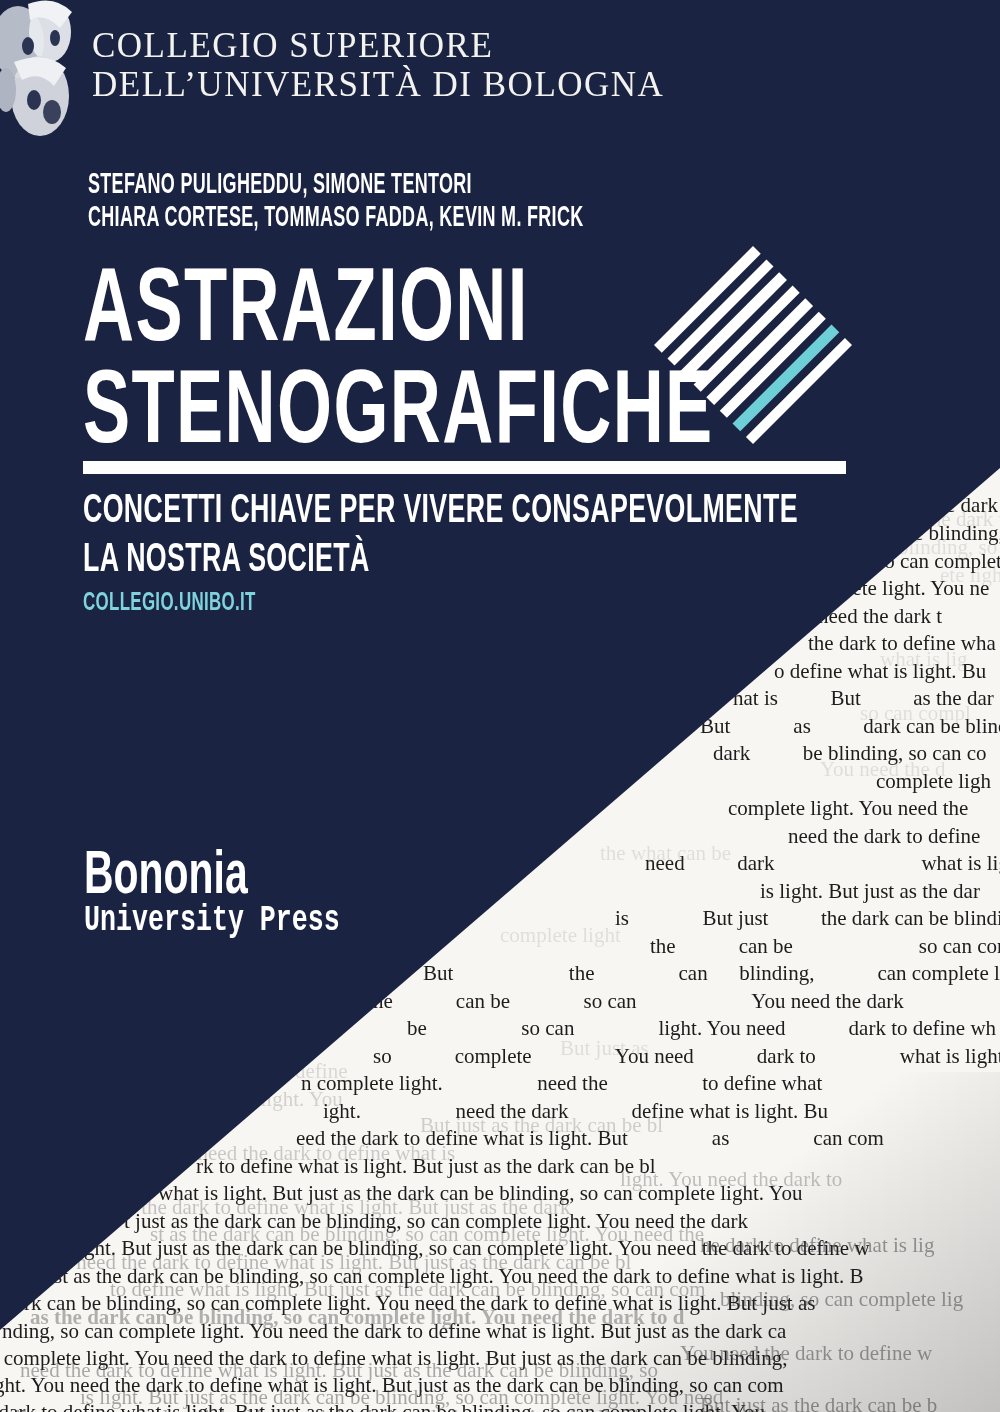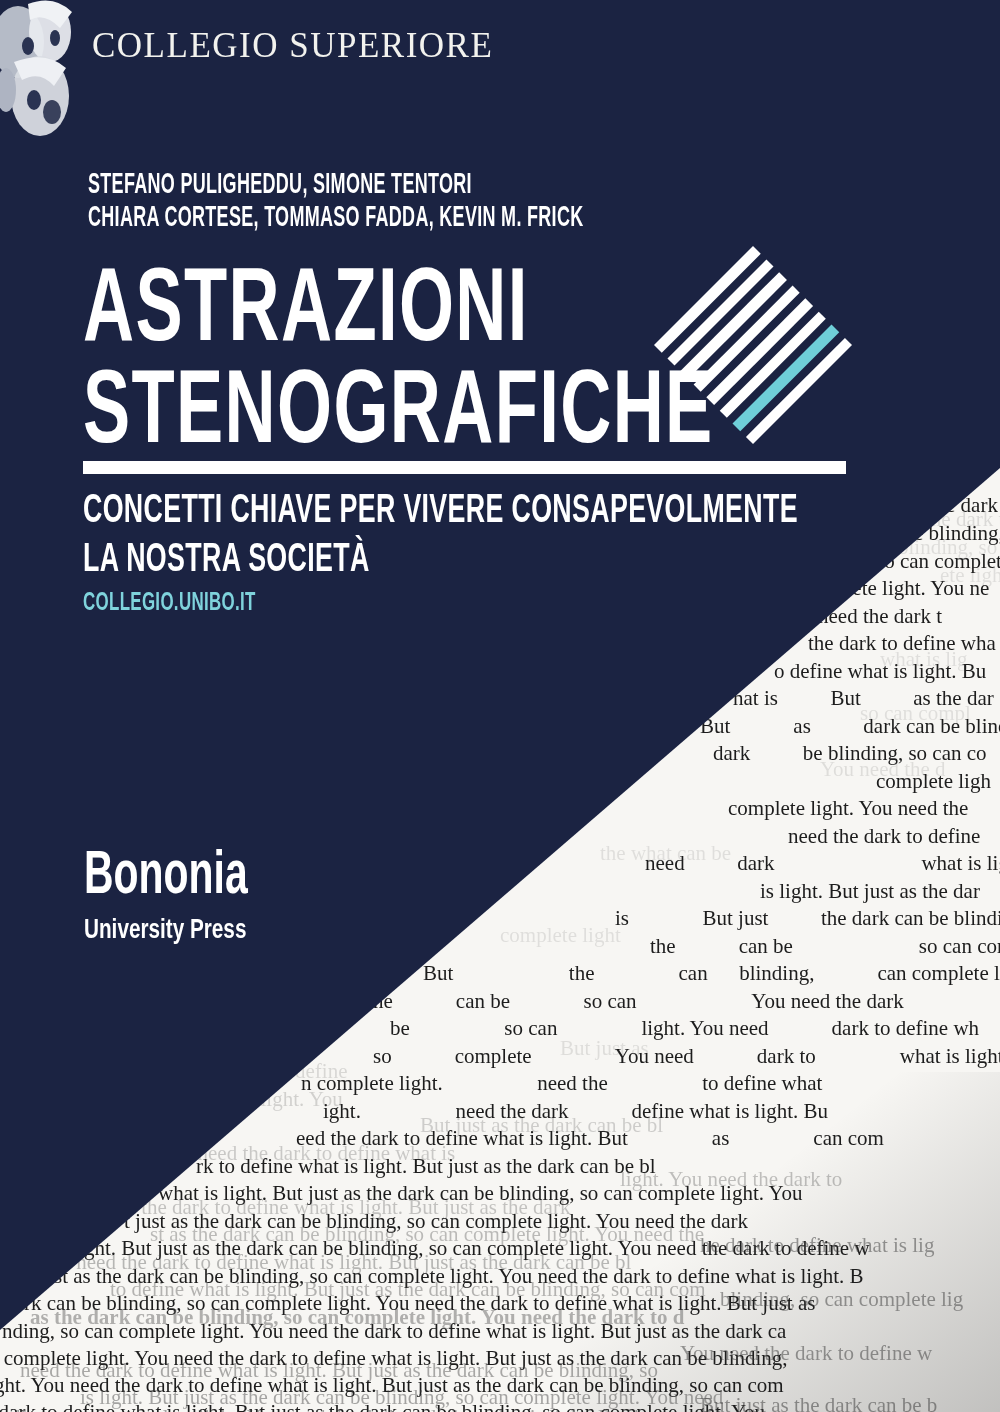--- a/index.html
+++ b/index.html
@@ -39,21 +39,21 @@
   .rule{position:absolute; left:83px; top:461px; width:763px; height:13px; background:#fff;}
   .subtitle{position:absolute; left:83px; top:484px; color:#fff;
     font-weight:bold; font-size:40px; line-height:49px; letter-spacing:.5px;}
   .subtitle .cond{transform:scaleX(.67);}
   .website{position:absolute; left:83px; top:586px; color:var(--link,#7fd3dc);
     font-weight:bold; font-size:26px; letter-spacing:.5px;}
   .website .cond{transform:scaleX(.65);}
   .publisher{position:absolute; left:84px; top:830px; color:#fff;}
   .pub-name{font-weight:bold; font-size:62px; line-height:60px;margin-top:12px;}
   .pub-name .cond{transform:scaleX(.66);}
-  .pub-sub{font-weight:bold; font-size:28px; line-height:30px; margin-top:12px;}
+  .pub-sub{font-weight:bold; font-size:36px; line-height:30px; margin-top:4px;font-family:Liberation Mono, monospace;}
   .pub-sub .cond{transform:scaleX(.74);}
   
   .diamond{
     position:absolute; left:683px; top:275px; width:140px; height:140px;
     transform:rotate(-45deg); display:flex; flex-direction:column; justify-content:space-between;
   }
   .stripe{height:10.5px; background:#fff;}
   .stripe.accent{background:var(--cyan,#6fcfd8);}
   .logo{position:absolute; left:0; top:0;}
 </style>
@@ -76,21 +76,21 @@
       <div class="pline" style="top: 740px; left: 713px;">dark          be blinding, so can co</div>
       <div class="pline" style="top: 768px; left: 876px;">complete ligh</div>
       <div class="pline" style="top: 795px; left: 728px;">complete light. You need the</div>
       <div class="pline" style="top: 823px; left: 788px;">need the dark to define</div>
       <div class="pline" style="top: 850px; left: 645px;">need          dark                            what is light. B</div>
       <div class="pline" style="top: 878px; left: 760px;">is light. But just as the dar</div>
       <div class="pline" style="top: 905px; left: 615px;">is              But just          the dark can be blindi</div>
       <div class="pline" style="top: 933px; left: 650px;">the            can be                        so can comp</div>
       <div class="pline" style="top: 960px; left: 423px;">But                      the                can      blinding,            can complete light. You</div>
       <div class="pline" style="top: 988px; left: 373px;">ne            can be              so can                      You need the dark</div>
-      <div class="pline" style="top: 1015px; left: 390px;">be                  so can                light. You need            dark to define wh</div>
+      <div class="pline" style="top: 1015px; left: 407px;">be                  so can                light. You need            dark to define wh</div>
       <div class="pline" style="top: 1043px; left: 373px;">so            complete                You need            dark to                what is light. But</div>
       <div class="pline" style="top: 1070px; left: 301px;">n complete light.                  need the                  to define what</div>
       <div class="pline" style="top: 1098px; left: 323px;">ight.                  need the dark            define what is light. Bu</div>
       <div class="pline" style="top: 1125px; left: 296px;">eed the dark to define what is light. But                as                can com</div>
       <div class="pline" style="top: 1153px; left: 196px;">rk to define what is light. But just as the dark can be bl</div>
       <div class="pline" style="top: 1180px; left: 158px;">what is light. But just as the dark can be blinding, so can complete light. You</div>
       <div class="pline" style="top: 1208px; left: 124px;">t just as the dark can be blinding, so can complete light. You need the dark</div>
       <div class="pline" style="top: 1235px; left: 84px;">ght. But just as the dark can be blinding, so can complete light. You need the dark to define w</div>
       <div class="pline" style="top: 1263px; left: 54px;">st as the dark can be blinding, so can complete light. You need the dark to define what is light. B</div>
       <div class="pline" style="top: 1290px; left: 24px;">rk can be blinding, so can complete light. You need the dark to define what is light. But just as</div>
@@ -137,20 +137,21 @@
       <path d="M14 62 Q46 50 66 68 L54 86 Q40 70 22 80 Z" fill="#eef0f4"></path>
       <ellipse cx="28" cy="46" rx="6" ry="9" fill="#2a3352"></ellipse>
       <ellipse cx="55" cy="38" rx="5" ry="8" fill="#2a3352"></ellipse>
       <ellipse cx="34" cy="100" rx="7" ry="10" fill="#2a3352"></ellipse>
       <ellipse cx="52" cy="112" rx="9" ry="12" fill="#39415c"></ellipse>
       <ellipse cx="6" cy="90" rx="10" ry="22" fill="#aeb4c2"></ellipse>
     </svg>
 
     <div class="masthead">
       <div>COLLEGIO SUPERIORE</div>
+      <div>DELL’UNIVERSITÀ DI BOLOGNA</div>
     </div>
 
     <div class="authors">
       <div><span class="cond">STEFANO PULIGHEDDU, SIMONE TENTORI</span></div>
       <div><span class="cond">CHIARA CORTESE, TOMMASO FADDA, KEVIN M. FRICK</span></div>
     </div>
 
     <div class="big-title">
       <div><span class="cond">ASTRAZIONI</span></div>
       <div><span class="cond">STENOGRAFICHE</span></div>

